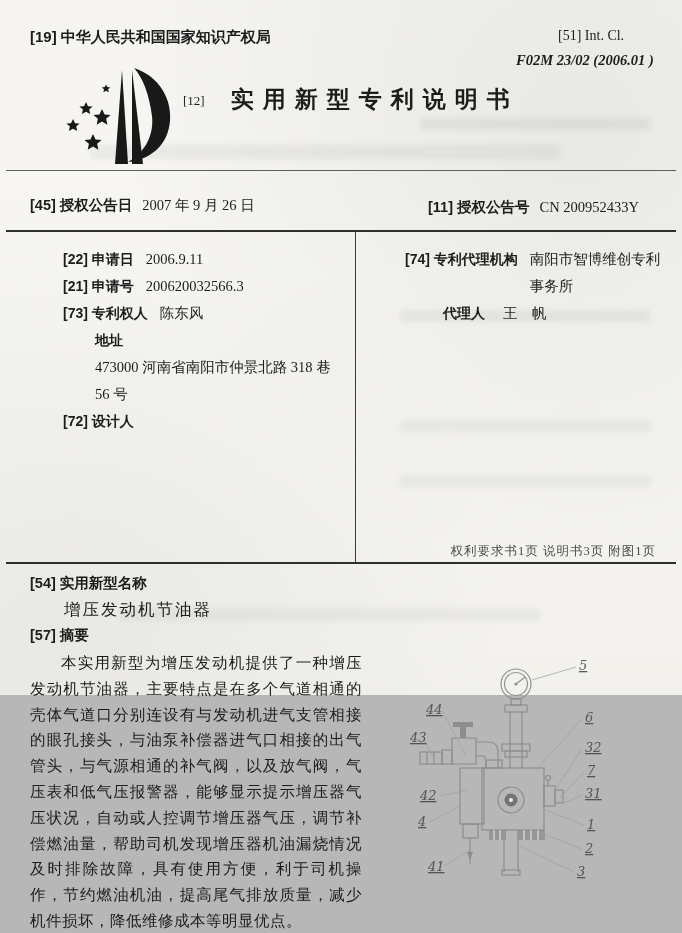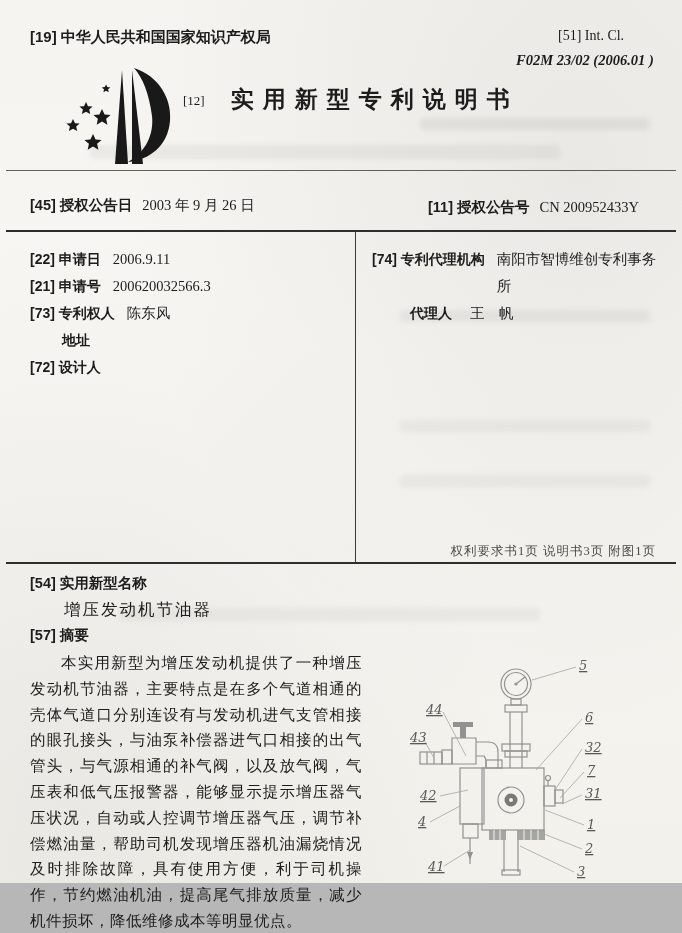--- a/index.html
+++ b/index.html
@@ -5,21 +5,21 @@
   html,body{margin:0;padding:0;}
   body{
     width:682px;height:933px;
     background:#b7b7b7;
     font-family:"Liberation Serif","DejaVu Serif",serif;
     color:#1c1c1c;
     position:relative;
     overflow:hidden;
   }
   .page{
-    position:absolute;left:0;top:0;width:682px;height:883px;
+    position:absolute;left:0;top:0;width:682px;height:695px;
     background:
       radial-gradient(ellipse at 85% 20%, rgba(120,120,120,0.10), rgba(0,0,0,0) 55%),
       radial-gradient(ellipse at 10% 90%, rgba(120,120,120,0.08), rgba(0,0,0,0) 50%),
       linear-gradient(180deg,#f5f4f0 0%,#f7f6f2 40%,#f2f1ec 100%);
   }
   .abs{position:absolute;}
   .lbl{font-family:"Liberation Sans","DejaVu Sans",sans-serif;font-weight:700;}
   .val{font-family:"Liberation Serif","DejaVu Serif",serif;}
 
   .office{left:30px;top:28px;font-size:15px;}
@@ -38,21 +38,21 @@
   .rule-thin{left:6px;top:170px;width:670px;height:1px;opacity:.75;}
   .rule-thick1{left:6px;top:230px;width:670px;height:2px;}
   .rule-thick2{left:6px;top:562px;width:670px;height:2px;}
   .vdivider{left:355px;top:232px;width:1px;height:330px;background:#3a3a3a;}
 
   .grant-date{left:30px;top:196px;font-size:14.5px;}
   .grant-number{left:428px;top:198px;font-size:14.5px;}
   .grant-row .lbl{margin-right:10px;}
 
   .biblio-left{left:30px;top:246px;width:315px;font-size:14.5px;line-height:27px;}
-  .b-row{display:flex;}
+  .b-row{display:flex;margin-left:33px;}
   .b-row .lbl{white-space:nowrap;margin-right:12px;font-size:14px;}
   .b-row.addr{padding-left:32px;flex-direction:column;}
   .b-row.addr .lbl{font-size:14px;}
   .b-row.addr .val{width:238px;}
 
   .biblio-right{left:372px;top:246px;width:290px;font-size:14.5px;line-height:27px;}
   .agent-row{padding-left:38px;text-align:right;}
   .pages-note{left:400px;top:543px;width:256px;font-size:12.5px;text-align:right;color:#2b2b2b;opacity:.85;letter-spacing:1px;}
 
   .sec54{left:30px;top:574px;font-size:14.5px;}
@@ -108,21 +108,21 @@
     </svg>
   </div>
 
   <div class="abs doc-title">
     <span class="code">[12]</span><span class="ttl">实用新型专利说明书</span>
   </div>
 
   <div class="rule rule-thin"></div>
 
   <div class="abs grant-date grant-row">
-    <span class="lbl">[45] 授权公告日</span><span class="val">2003 年 9 月 26 日</span>
+    <span class="lbl">[45] 授权公告日</span><span class="val">2007 年 9 月 26 日</span>
   </div>
   <div class="abs grant-number grant-row">
     <span class="lbl">[11] 授权公告号</span><span class="val">CN 200952433Y</span>
   </div>
 
   <div class="rule rule-thick1"></div>
   <div class="abs vdivider"></div>
 
   <div class="abs biblio-left">
     <div class="b-row">
@@ -132,20 +132,21 @@
     <div class="b-row">
       <span class="lbl">[21] 申请号</span>
       <span class="val">200620032566.3</span>
     </div>
     <div class="b-row">
       <span class="lbl">[73] 专利权人</span>
       <span class="val">陈东风</span>
     </div>
     <div class="b-row addr">
       <span class="lbl">地址</span>
+      <span class="val">473000 河南省南阳市仲景北路 318 巷 56 号</span>
     </div>
     <div class="b-row">
       <span class="lbl">[72] 设计人</span>
     </div>
   </div>
 
   <div class="abs biblio-right">
     <div class="b-row">
       <span class="lbl">[74] 专利代理机构</span>
       <span class="val">南阳市智博维创专利事务所</span>

